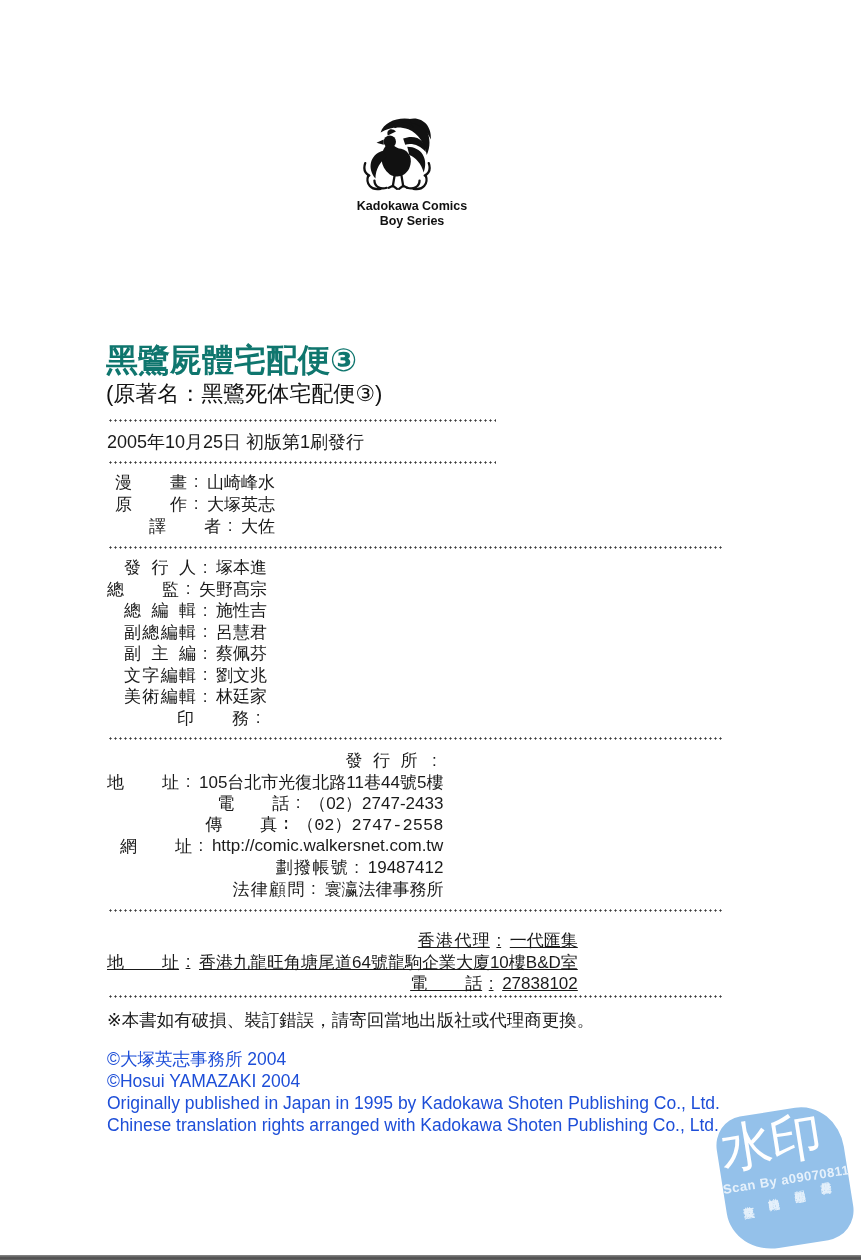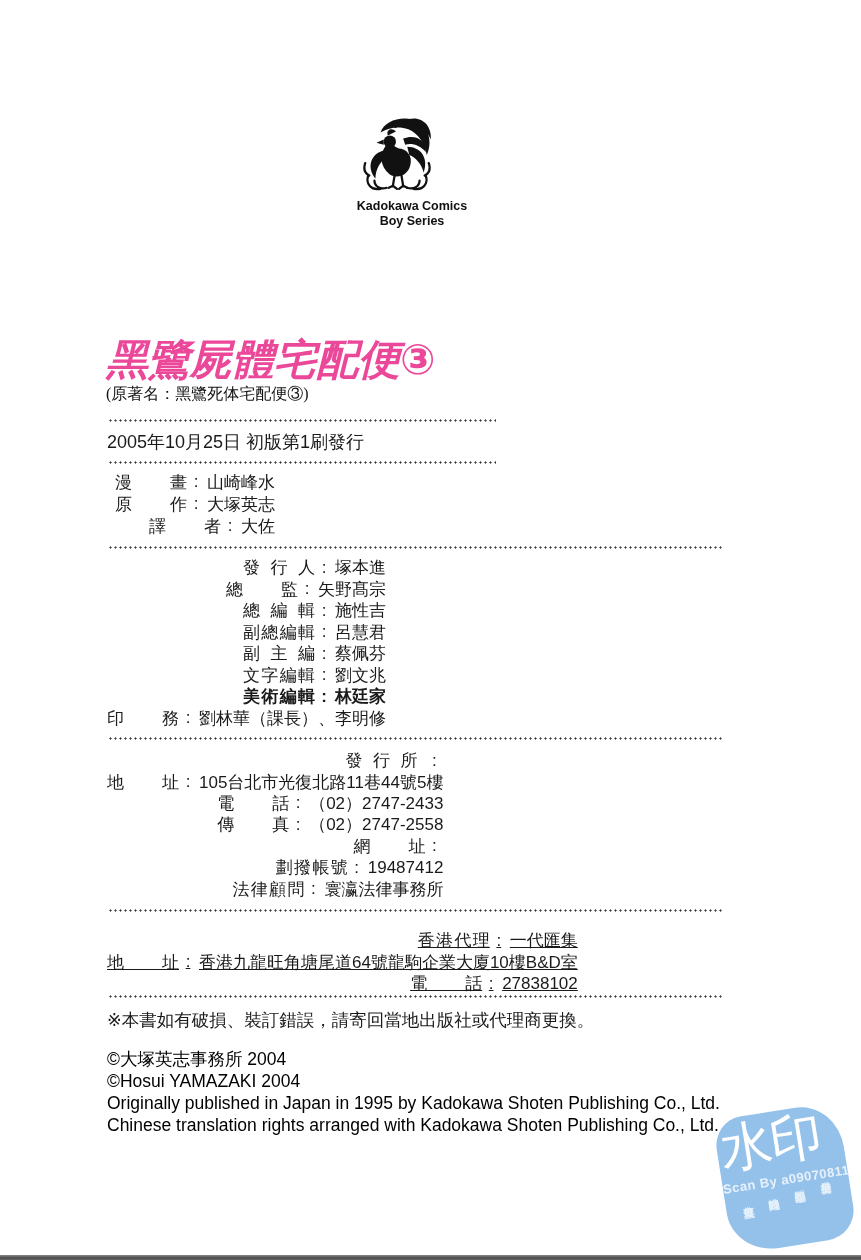--- a/index.html
+++ b/index.html
@@ -6,38 +6,38 @@
     body { width: 861px; height: 1260px; position: relative; overflow: hidden;
            font-family: "Liberation Sans", "DejaVu Sans", sans-serif; color: #1a1a1a; }
     .abs { position: absolute; }
 
     
     .logo-icon { left: 362px; top: 116px; width: 70px; height: 80px; }
     .logo-line { left: 312px; width: 200px; text-align: center; font-weight: bold;
                  font-size: 12.5px; line-height: 15px; color: #111; }
 
     
-    .title-main { left: 106px; top: 340px; font-size: 42px; font-weight: bold; line-height: 40px;
-                  letter-spacing: 0px; color: #ec4899; white-space: nowrap; font-style: italic; }
-    .title-orig { left: 106px; top: 380px; font-size: 16px; line-height: 28px; color: #111; white-space: nowrap; font-family: Liberation Serif, serif; }
+    .title-main { left: 106px; top: 340px; font-size: 32px; font-weight: bold; line-height: 40px;
+                  letter-spacing: 0px; color: #0f766e; white-space: nowrap; }
+    .title-orig { left: 106px; top: 380px; font-size: 22px; line-height: 28px; color: #111; white-space: nowrap; }
 
     .dots { height: 3px; background-image: radial-gradient(circle, #3a3a3a 0.9px, transparent 1.2px);
             background-size: 5px 3px; background-repeat: repeat-x; }
 
     .edition { left: 107px; top: 430px; font-size: 18px; line-height: 24px; white-space: nowrap; color: #1a1a1a; }
 
     .section { left: 107px; }
     .row { display: flex; align-items: center; white-space: nowrap; font-size: 17px; color: #1a1a1a; justify-content: flex-end; }
     .label { display: inline-block; width: 72px; text-align: justify; text-align-last: justify; }
     .sep { display: inline-block; width: 18px; text-align: center; }
     .val { display: inline-block; padding-left: 2px; }
 
     .notice { left: 107px; top: 1008px; font-size: 17.5px; line-height: 24px; white-space: nowrap; }
     .copy { left: 107px; top: 1048px; }
-    .copy .cline { font-size: 17.5px; line-height: 22px; white-space: nowrap; color: #000000; }
+    .copy .cline { font-size: 17.5px; line-height: 22px; white-space: nowrap; color: #1d4ed8; }
 
     
     .wm { left: 716px; top: 1104px; width: 140px; height: 148px; transform: rotate(-9deg); transform-origin: 50% 50%; }
     .wm-blob { position: absolute; left: 6px; top: 6px; width: 126px; height: 136px;
                border-radius: 28px 42px 30px 46px / 30px 46px 30px 42px; }
     .wm-big { position: absolute; left: 10px; top: 6px; font-size: 52px; line-height: 60px; color: #ffffff;
               letter-spacing: -2px; font-weight: normal; }
     .wm-scan { position: absolute; left: 6px; top: 68px; font-size: 13px; font-weight: bold; letter-spacing: 0.5px;
                white-space: nowrap; }
     .wm-col { position: absolute; top: 88px; font-size: 11px; line-height: 12px; writing-mode: vertical-rl; }
@@ -129,56 +129,56 @@
   <div class="row" style="height:21.5px;">
       <span class="label">副主編</span>
       <span class="sep">:</span>
       <span class="val">蔡佩芬</span>
     </div>
   <div class="row" style="height:21.5px;">
       <span class="label">文字編輯</span>
       <span class="sep">:</span>
       <span class="val">劉文兆</span>
     </div>
-  <div class="row" style="height:21.5px;font-weight:bold;">
+  <div class="row" style="height:21.5px;">
       <span class="label">美術編輯</span>
       <span class="sep">:</span>
       <span class="val">林廷家</span>
     </div>
   <div class="row" style="height:21.5px;">
       <span class="label">印務</span>
       <span class="sep">:</span>
-      <span class="val">劉林華（課長）、李明修</span>
     </div>
 </div>
 <div class="abs dots" style="left:108px; top:737px; width:616px;"></div>
 
 <div class="abs section" style="top:750px;">
   <div class="row" style="height:21.4px;gap:8px;">
       <span class="label">發行所</span>
       <span class="sep">:</span>
     </div>
   <div class="row" style="height:21.4px;">
       <span class="label">地址</span>
       <span class="sep">:</span>
       <span class="val">105台北市光復北路11巷44號5樓</span>
     </div>
   <div class="row" style="height:21.4px;">
       <span class="label">電話</span>
       <span class="sep">:</span>
       <span class="val">（02）2747-2433</span>
     </div>
-  <div class="row" style="height:21.4px;">
+  <div class="row" style="height:21.4px;font-family:Liberation Mono, monospace;">
       <span class="label">傳真</span>
       <span class="sep">:</span>
       <span class="val">（02）2747-2558</span>
     </div>
   <div class="row" style="height:21.4px;">
       <span class="label">網址</span>
       <span class="sep">:</span>
+      <span class="val">http://comic.walkersnet.com.tw</span>
     </div>
   <div class="row" style="height:21.4px;">
       <span class="label">劃撥帳號</span>
       <span class="sep">:</span>
       <span class="val">19487412</span>
     </div>
   <div class="row" style="height:21.4px;">
       <span class="label">法律顧問</span>
       <span class="sep">:</span>
       <span class="val">寰瀛法律事務所</span>

